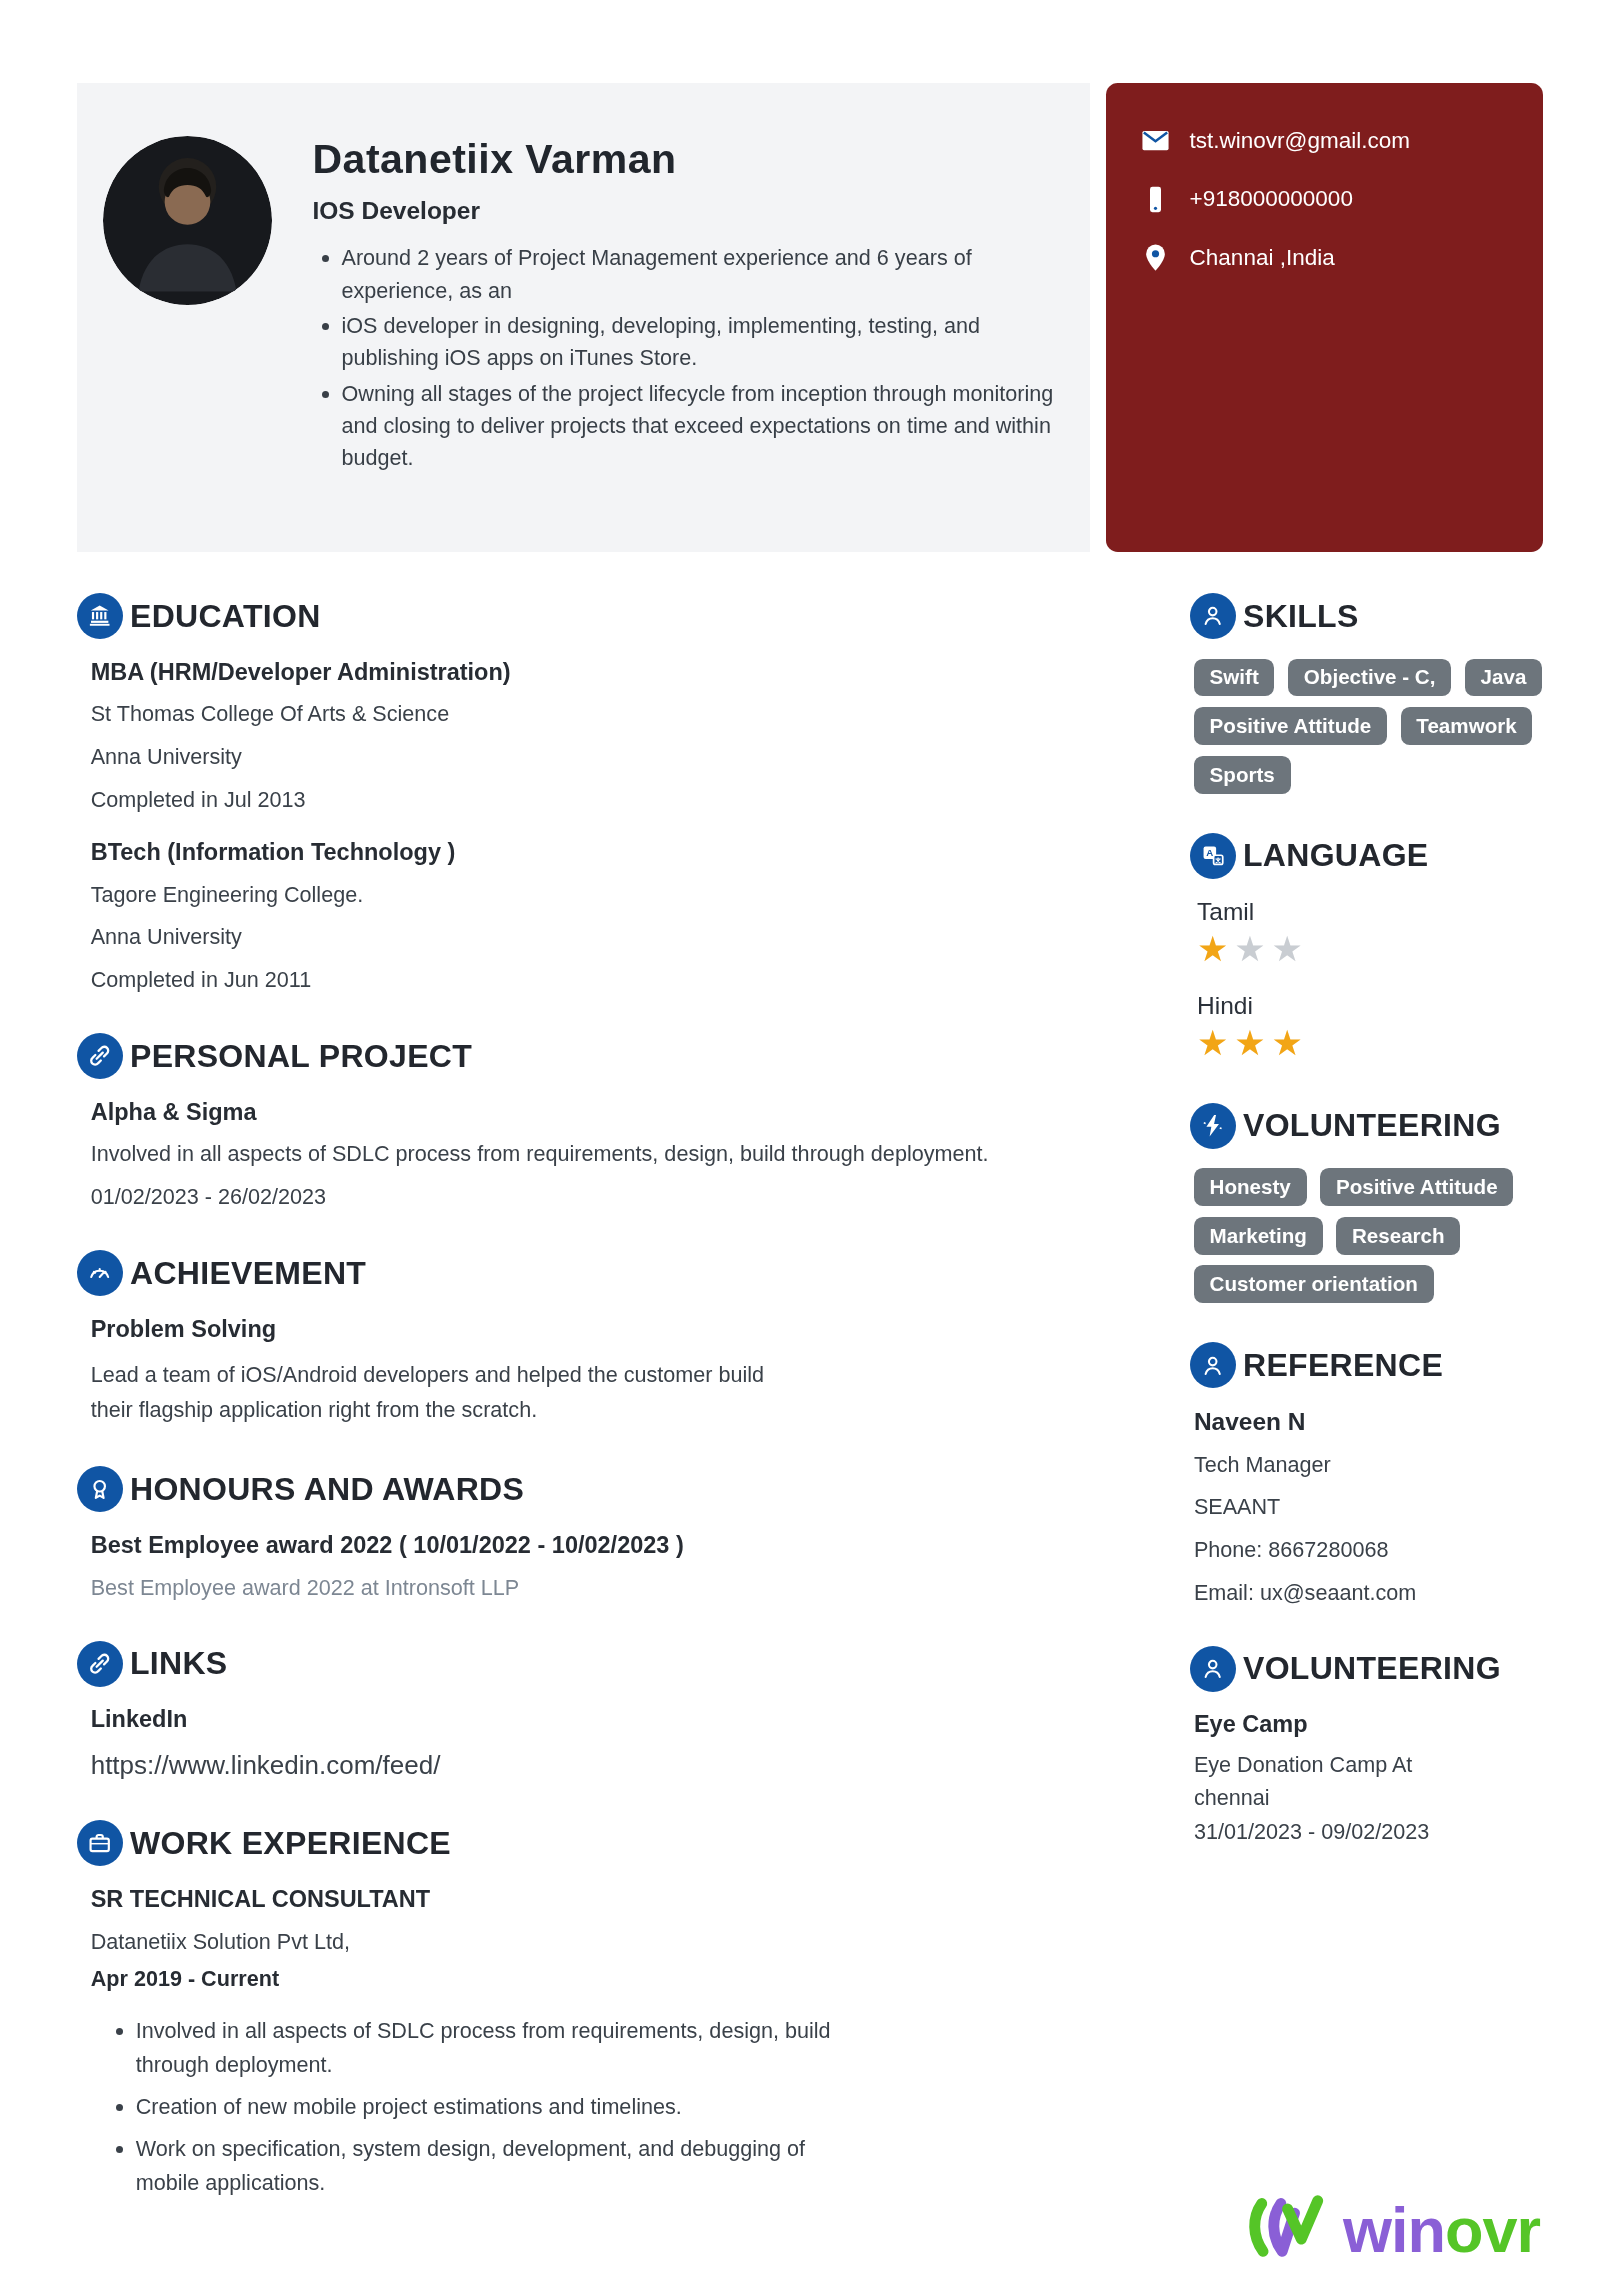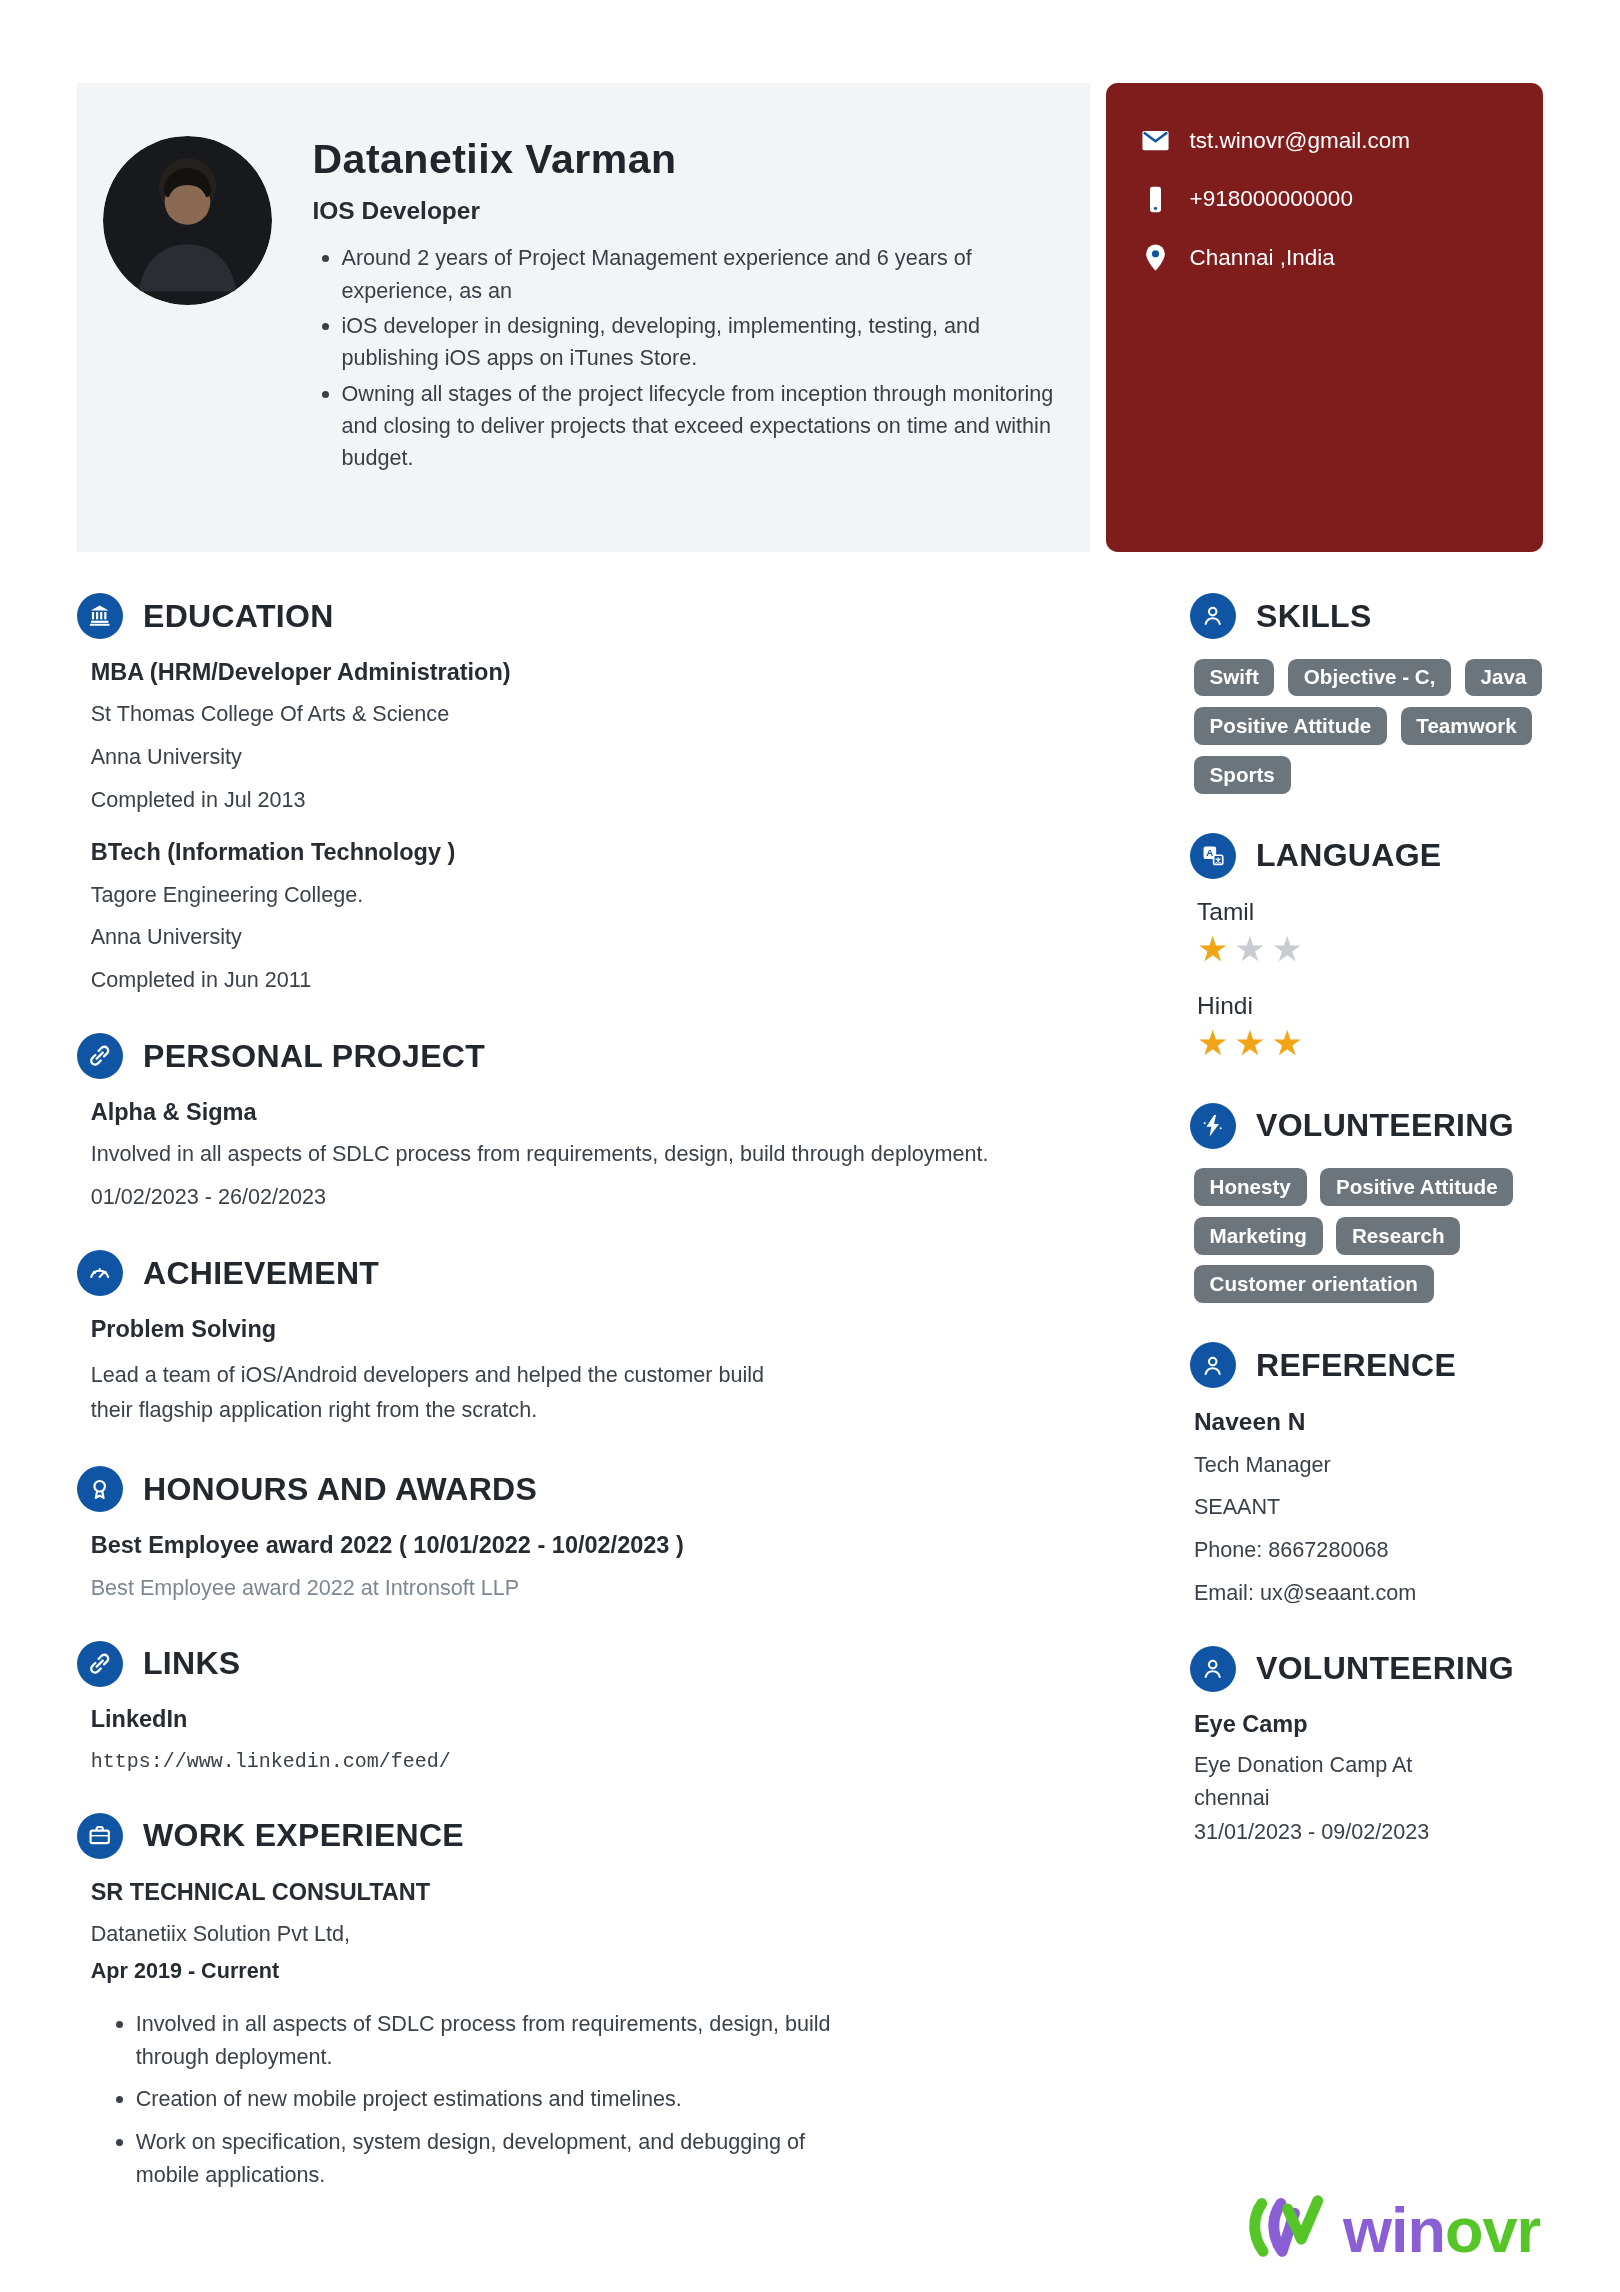--- a/index.html
+++ b/index.html
@@ -27,21 +27,21 @@
   .contact-row { display:flex; align-items:center; gap:17.6px; margin-bottom:25.5px; font-size:22.5px; }
   .contact-row .cicon { width:33px; height:33px; flex:none; }
   .contact-row .cicon svg { width:100%; height:100%; display:block; }
 
   
   .main-row { display:flex; margin:41px 77px 0 77px; }
   .col-left { flex:1; min-width:0; }
   .col-right { width:353px; flex:none; margin-left:102px; }
 
   .section { margin-bottom:39px; }
-  .sec-head { display:flex; align-items:center; gap:20px; margin-bottom:19.6px;text-align:right; }
+  .sec-head { display:flex; align-items:center; gap:7px; margin-bottom:19.6px;text-align:right; }
   .sec-icon { width:46px; height:46px; border-radius:50%; background:#1055a4; flex:none;
               display:flex; align-items:center; justify-content:center; }
   .sec-icon svg { width:27.4px; height:27.4px; display:block; }
   .sec-title { font-size:32px; font-weight:bold; color:#23272e; letter-spacing:0.3px; }
   .sec-body { margin-left:13.7px; }
 
   .item-title { font-size:23.5px; font-weight:bold; color:#272c33; }
   .line { font-size:21.6px; color:#3a4149; margin-top:15.7px; line-height:1.25; }
   .edu-item + .edu-item { margin-top:25.5px; }
   .muted { color:#7d8793; }
@@ -219,21 +219,21 @@
             <svg viewBox="0 0 24 24" fill="none" stroke="#fff" stroke-width="2" stroke-linecap="round">
                 <path d="M9.3 14.7l5.4-5.4"></path>
                 <path d="M8.2 11.4l-2.5 2.5a3.4 3.4 0 104.8 4.8l2.5-2.5"></path>
                 <path d="M15.8 12.6l2.5-2.5a3.4 3.4 0 10-4.8-4.8l-2.5 2.5"></path>
               </svg>
           </span>
           <span class="sec-title">LINKS</span>
         </div>
         <div class="sec-body">
           <div class="item-title">LinkedIn</div>
-          <div class="line" style="font-size:20px;font-family:Liberation Mono, monospace;">https://www.linkedin.com/feed/</div>
+          <div class="line" style="font-size:26px;">https://www.linkedin.com/feed/</div>
         </div>
       </div>
 
       <div class="section">
         <div class="sec-head">
           <span class="sec-icon">
             <svg viewBox="0 0 24 24" fill="none" stroke="#fff" stroke-width="1.9">
                 <rect x="4" y="7.5" width="16" height="11" rx="1.6"></rect>
                 <path d="M9.3 7.5V6a1.6 1.6 0 011.6-1.6h2.2A1.6 1.6 0 0114.7 6v1.5"></path>
                 <path d="M4 12h16" stroke-width="1.3"></path>

